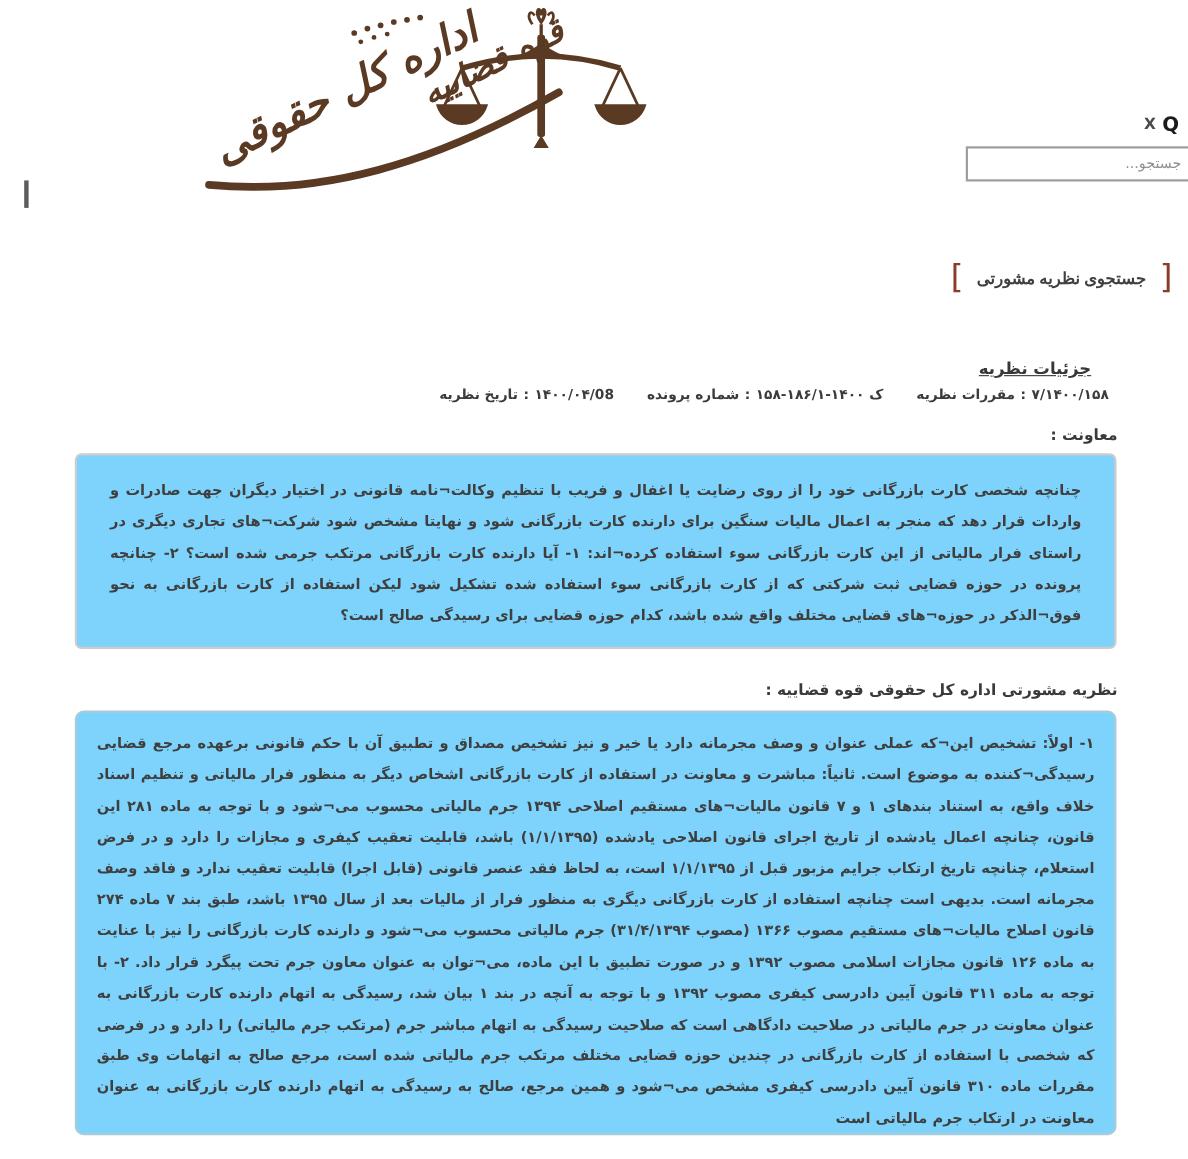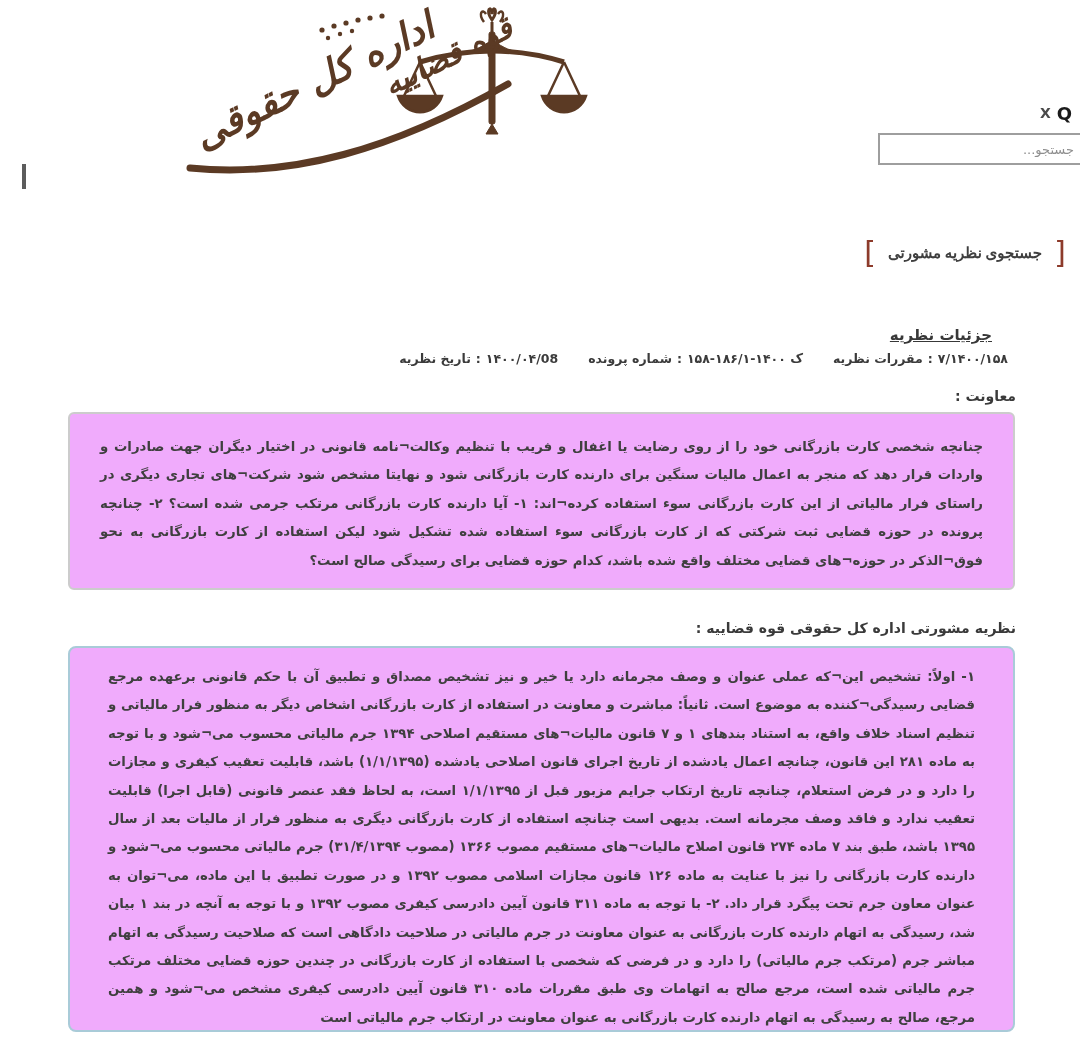--- a/index.html
+++ b/index.html
@@ -39,26 +39,26 @@
   }
   .meta-field{display:flex;direction:ltr;align-items:flex-end;gap:5px;
     font-size:12.5px;font-weight:bold;color:#3b3b3b;white-space:nowrap;}
   .meta-num{direction:ltr;unicode-bidi:bidi-override;}
   
   .sec-label{position:absolute;right:64px;font-size:14px;font-weight:bold;color:#3a3a3a;direction:rtl;}
   .sec-label.inquiry{top:388px;}
   .sec-label.opinion{top:620px;}
   
   .text-box{
-    position:absolute;left:68px;width:947px;background:#f0abfc;box-sizing:border-box;
+    position:absolute;left:68px;width:947px;background:#7dd3fc;box-sizing:border-box;
     direction:rtl;text-align:justify;
     font-size:13.3px;line-height:28.4px;font-weight:bold;color:#3f3f3f;
   }
   .box-inquiry{top:412px;height:178px;border:2px solid #cccccc;border-radius:6px;padding:19px 30px;}
-  .box-opinion{top:646px;height:386px;border:2px solid #a9cbd8;border-radius:8px;padding:15px 38px;}
+  .box-opinion{top:646px;height:386px;border:2px solid #a9cbd8;border-radius:8px;padding:15px 18px;}
 </style>
 </head>
 <body>
 
 <div class="logo">
   <svg width="440" height="190" viewBox="0 0 440 190">
     <g fill="#5b3a24" stroke="#5b3a24">
 
       <g transform="translate(320,6)">
         <path d="M0 14 C-7 4 -1 -2 0 8 C1 -2 7 4 0 14 Z" stroke-width="3" fill="none"></path>

